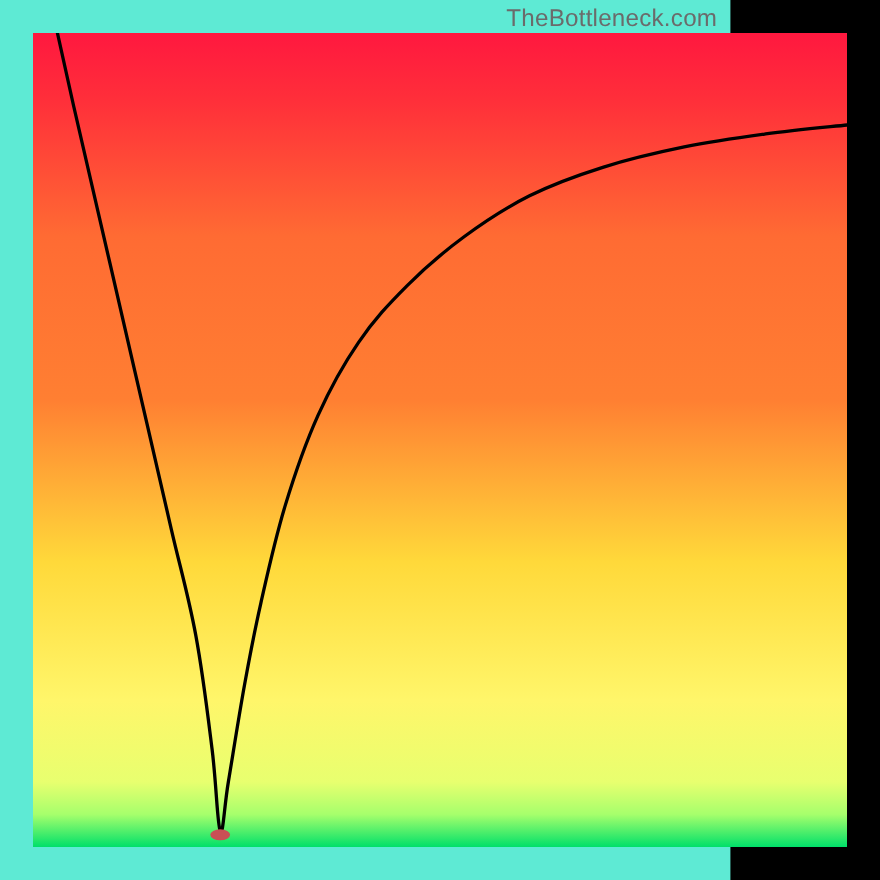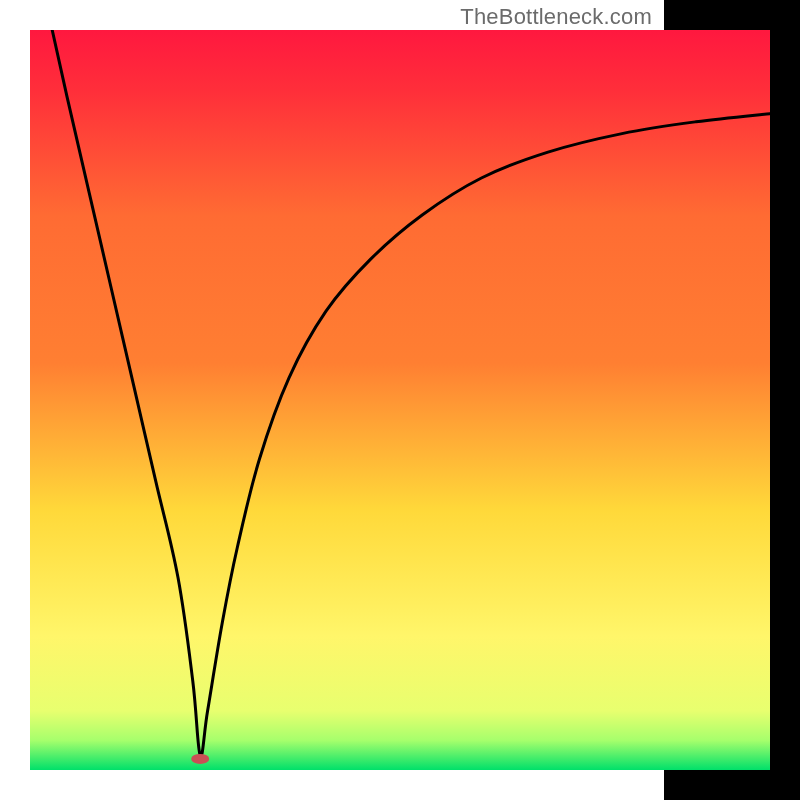--- a/index.html
+++ b/index.html
@@ -8,21 +8,21 @@
     width: 800px;
     height: 800px;
     background: #000;
     overflow: hidden;
     font-family: Arial, Helvetica, sans-serif;
   }
   .frame {
     position: relative;
     width: 664px;
     height: 800px;
-    background: #ffffff;
+    background: #5eead4;
   }
   .watermark {
     position: absolute;
     top: 4px;
     right: 12px;
     color: #6b6b6b;
     font-size: 22px;
     font-weight: 500;
     font-family: Arial, sans-serif;
     letter-spacing: 0.2px;

